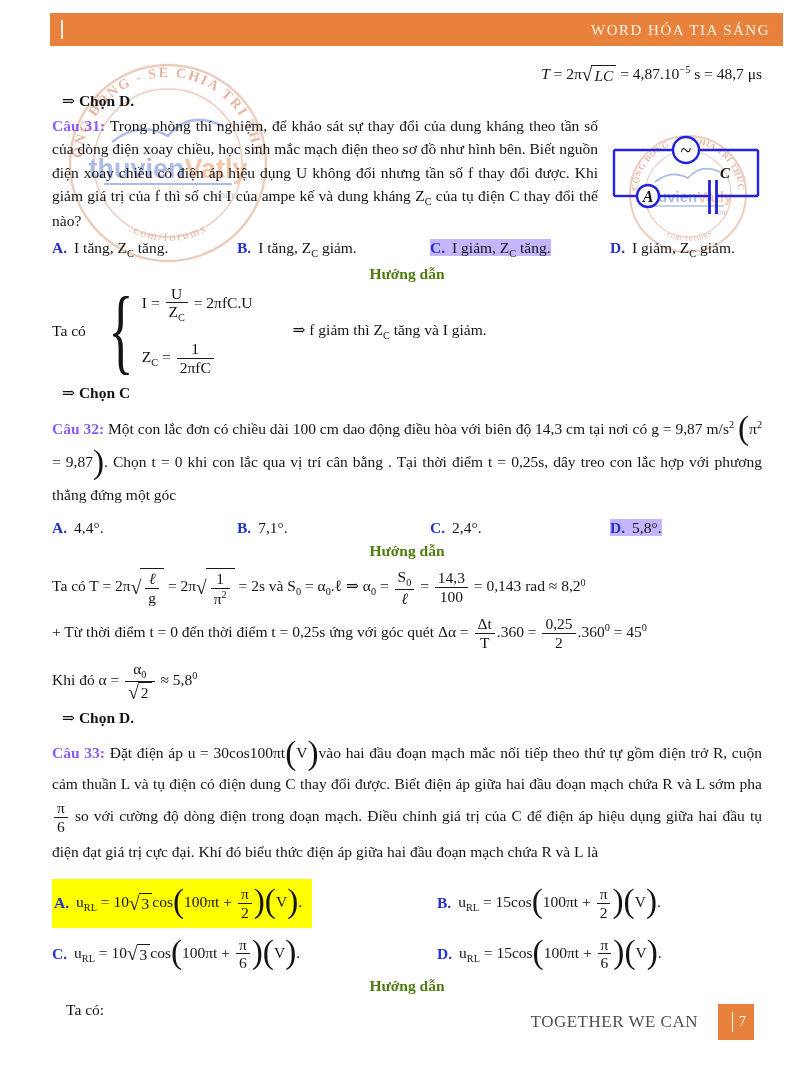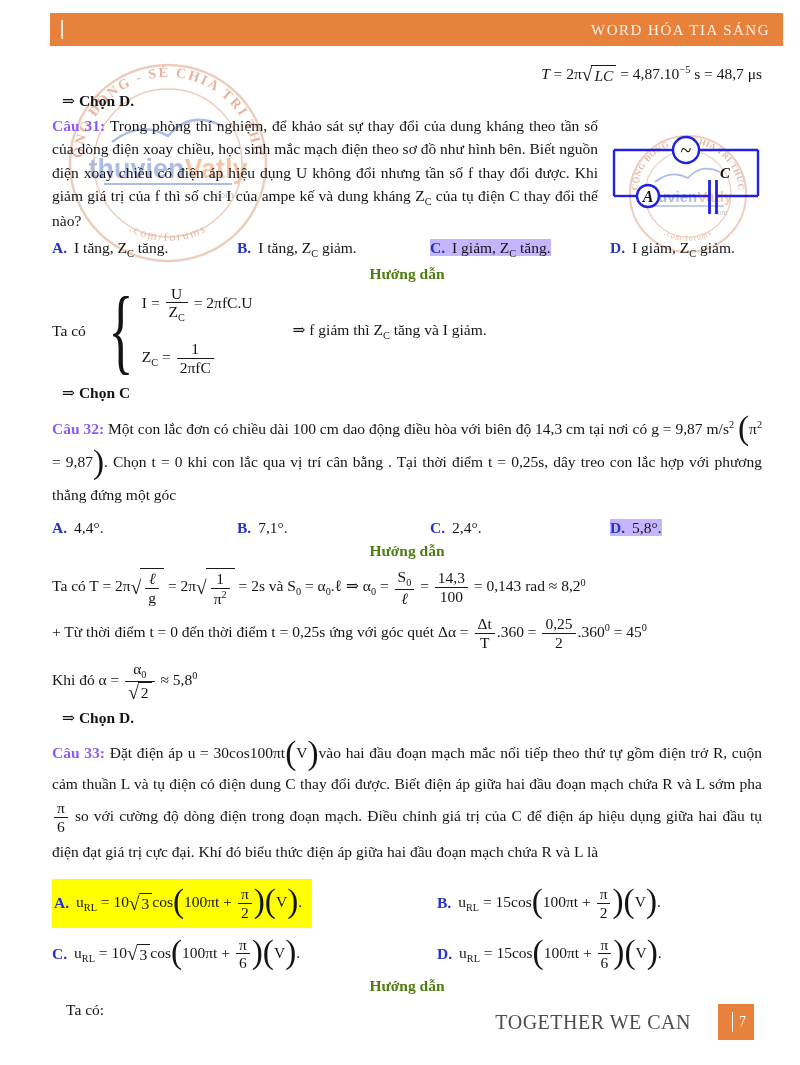--- a/index.html
+++ b/index.html
@@ -45,21 +45,21 @@
   .stack{display:flex;flex-direction:column;gap:16px;margin:0 6px;}
   .sys-concl{margin-left:34px;}
   .solline{margin:8px 0 0;line-height:1.4;}
   .circuit{float:right;width:152px;height:98px;margin:12px 0 4px 12px;}
   .optgrid{display:grid;grid-template-columns:385px 1fr;row-gap:8px;margin:6px 0 0;align-items:center;}
   .optcell{display:flex;align-items:center;}
   .hlblock{display:inline-flex;align-items:center;background:#FFFF00;padding:6px 10px 6px 2px;}
   .tafinal{padding-left:14px;margin-top:6px;}
   
   .footer{position:absolute;right:46px;top:1004px;display:flex;align-items:center;z-index:2;}
-  .slogan{color:#4D4D4D;font-size:20px;letter-spacing:.5px;margin-right:27px;}
+  .slogan{color:#4D4D4D;font-size:17px;letter-spacing:.5px;margin-right:20px;}
   .pagebox{width:36px;height:36px;background:#E8813B;position:relative;}
   .pb-line{position:absolute;left:14px;top:8px;width:1px;height:20px;background:#ffffff;}
   .pb-num{position:absolute;left:21px;top:50%;transform:translateY(-50%);color:#ffffff;font-size:14px;}
 </style>
 </head>
 <body>
 
 <div class="page">
 
   <svg class="wm" width="800" height="1065" viewBox="0 0 800 1065">

